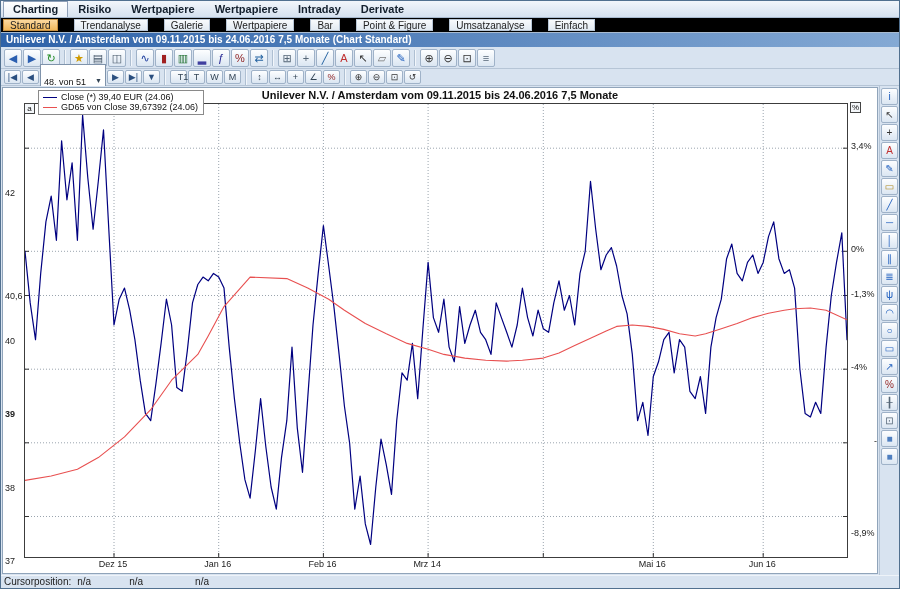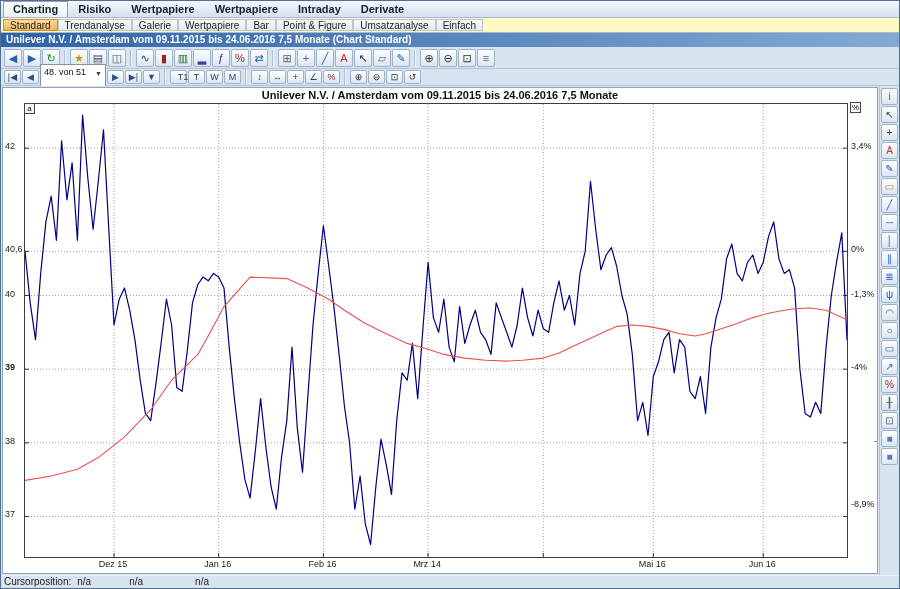--- a/index.html
+++ b/index.html
@@ -11,47 +11,47 @@
     color:#1a2330;
     display:flex; flex-direction:column;
     border:1px solid #51708f;
     overflow:hidden;
   }
   
   .menubar { height:17px; display:flex; align-items:stretch; background:linear-gradient(#f2f6fb,#d5e1ef); border-bottom:1px solid #a8bacf; padding-left:2px; }
   .menu-tab { padding:1px 9px 0; font-weight:bold; font-size:11px; color:#14202e; border:1px solid transparent; cursor:default; }
   .menu-tab.active { background:linear-gradient(#ffffff,#eaf0f7); border:1px solid #8fa0b8; border-bottom:none; }
   
-  .subtabs { height:15px; display:flex; background:#fef9c3; border-bottom:1px solid #a8bacf; padding:1px 2px; gap:0; }
+  .subtabs { height:15px; display:flex; background:#000000; border-bottom:1px solid #a8bacf; padding:1px 2px; gap:16px; }
   .subtab { padding:0 6px; font-size:10px; line-height:12px; border:1px solid #b8c6d6; background:linear-gradient(#f8fafc,#e2eaf2); color:#222; }
   .subtab.active { background:linear-gradient(#fbd9a0,#f0b85c); border-color:#c89040; }
   
   .titlebar { height:14px; background:linear-gradient(90deg,#2e62a8,#84a9d4); color:#fff; font-weight:bold; font-size:10px; line-height:14px; padding:0 5px; }
   
   .toolbar1 { height:22px; background:#d8e3f0; border-bottom:1px solid #b6c5d6; display:flex; align-items:center; padding:0 3px; gap:1px; }
   .toolbar2 { height:17px; background:#d8e3f0; border-bottom:1px solid #b6c5d6; display:flex; align-items:center; padding:0 3px; gap:1px; }
   .icon-btn { width:18px; height:18px; border:1px solid #9fb2c8; background:linear-gradient(#fdfeff,#dbe6f2); border-radius:2px;
               display:flex; align-items:center; justify-content:center; font-size:11px; line-height:16px; cursor:default; }
   .toolbar2 .icon-btn, .nav-btn { width:17px; height:14px; font-size:9px; line-height:12px; }
   .nav-btn { border:1px solid #9fb2c8; background:linear-gradient(#fdfeff,#dbe6f2); border-radius:2px; display:flex; align-items:center; justify-content:center; color:#2b4f7f; }
   .tb-sep { width:2px; height:16px; border-left:1px solid #aebfd2; border-right:1px solid #f2f6fb; margin:0 3px; }
-  .pos-box { height:22px; width:66px; background:#fff; border:1px solid #7f93ab; font-size:9px; padding:12px 3px; display:flex; align-items:flex-end; justify-content:space-between; color:#111; }
+  .pos-box { height:22px; width:66px; background:#fff; border:1px solid #7f93ab; font-size:9px; padding:12px 3px; display:flex; align-items:flex-start; justify-content:space-between; color:#111; }
   .pos-box .dd { font-size:7px; color:#345; }
   
   .main { flex:1; min-height:0; display:flex; background:#d8e3f0; }
   .chart-panel { position:relative; flex:1; background:#fff; border:1px solid #90a4ba; margin:1px; overflow:hidden; }
   .chart-title { position:absolute; top:1px; left:0; right:0; text-align:center; font-size:11px; font-weight:bold; color:#111; }
   .plot { position:absolute; left:21px; right:29px; top:15px; bottom:15px; border:1px solid #3c3c3c; }
   .plot svg { width:100%; height:100%; display:block; }
   .legend { position:absolute; left:14px; top:1px; background:#fff; border:1px solid #8a8a8a; padding:1px 5px 2px 4px; z-index:4; }
   .legend-row { display:flex; align-items:center; gap:4px; font-size:9px; color:#111; white-space:nowrap; line-height:10px; }
   .legend-line { display:inline-block; width:14px; height:0; border-top:1px solid #000080; }
   .axis-overlay { position:absolute; inset:0; pointer-events:none; }
   .ytick { position:absolute; font-size:9px; color:#222; line-height:9px; }
-  .ytick.left { left:2px; }
+  .ytick.left { left:2px;margin-top:47px; }
   .xtick { position:absolute; font-size:9px; color:#222; width:42px; text-align:center; line-height:10px; }
   .corner-btn { position:absolute; width:11px; height:11px; border:1px solid #444; background:#f4f7fa; font-size:8px; line-height:9px; text-align:center; z-index:5; color:#111; pointer-events:auto; }
   
   .sidebar { width:20px; background:#d8e3f0; border-left:1px solid #b6c5d6; display:flex; flex-direction:column; align-items:center; padding-top:2px; gap:1px; }
   .side-btn { width:17px; height:17px; border:1px solid #9fb2c8; background:linear-gradient(#fdfeff,#dbe6f2); border-radius:2px;
               display:flex; align-items:center; justify-content:center; font-size:10px; cursor:default; }
   
   .statusbar { height:13px; background:#d8e3f0; border-top:1px solid #eef3f9; font-size:10px; line-height:12px; padding:0 3px; color:#222; display:flex; }
   .sb-val { color:#222; }
   .sb-v1 { margin-left:6px; } .sb-v2 { margin-left:38px; } .sb-v3 { margin-left:52px; }
@@ -179,34 +179,44 @@
           <line x1="518.3" y1="449" x2="518.3" y2="453" stroke="#333" stroke-width="1"></line>
           <line x1="628.3" y1="0" x2="628.3" y2="453" stroke="#9aa4ae" stroke-width="1" stroke-dasharray="1,2"></line>
           <line x1="628.3" y1="449" x2="628.3" y2="453" stroke="#333" stroke-width="1"></line>
           <line x1="738.2" y1="0" x2="738.2" y2="453" stroke="#9aa4ae" stroke-width="1" stroke-dasharray="1,2"></line>
           <line x1="738.2" y1="449" x2="738.2" y2="453" stroke="#333" stroke-width="1"></line>
           <polyline points="0.0,147.3 5.2,198.9 10.5,235.7 15.7,169.4 20.9,117.9 26.2,92.1 31.4,136.3 36.6,36.8 41.9,95.8 47.1,58.9 52.4,136.3 57.6,11.0 62.8,73.7 68.1,125.2 73.3,77.3 78.5,25.8 83.8,125.2 89.0,221.0 94.2,195.2 99.5,184.1 104.7,206.2 109.9,235.7 115.2,276.2 120.4,309.4 125.7,316.7 130.9,279.9 136.1,239.4 141.4,195.2 146.6,221.0 151.8,283.6 157.1,287.3 162.3,246.8 167.5,198.9 172.8,180.5 178.0,173.1 183.2,176.8 188.5,169.4 193.7,173.1 199.0,184.1 204.2,243.1 209.4,294.6 214.7,338.8 219.9,375.7 225.1,394.1 230.4,346.2 235.6,294.6 240.8,342.5 246.1,383.0 251.3,405.1 256.5,353.6 261.8,316.7 267.0,243.1 272.3,324.1 277.5,368.3 282.7,294.6 288.0,221.0 293.2,169.4 298.4,121.5 303.7,162.0 308.9,202.6 314.1,250.4 319.4,302.0 324.6,338.8 329.8,405.1 335.1,372.0 340.3,419.9 345.6,440.5 350.8,383.0 356.0,335.1 361.3,360.9 366.5,390.4 371.7,316.7 377.0,268.9 382.2,276.2 387.4,239.4 392.7,294.6 397.9,224.7 403.1,158.4 408.4,213.6 413.6,228.3 418.9,195.2 424.1,243.1 429.3,257.8 434.6,202.6 439.8,239.4 445.0,221.0 450.3,206.2 455.5,228.3 460.7,235.7 466.0,250.4 471.2,198.9 476.4,213.6 481.7,228.3 486.9,243.1 492.2,221.0 497.4,184.1 502.6,213.6 507.9,232.0 513.1,206.2 518.3,224.7 523.6,228.3 528.8,198.9 534.0,176.8 539.3,206.2 544.5,191.5 549.7,221.0 555.0,169.4 560.2,147.3 565.5,77.3 570.7,125.2 575.9,165.7 581.2,151.0 586.4,143.6 591.6,162.0 596.9,191.5 602.1,209.9 607.3,250.4 612.6,316.7 617.8,298.3 623.0,331.5 628.3,272.5 633.5,257.8 638.8,235.7 644.0,228.3 649.2,268.9 654.5,235.7 659.7,243.1 664.9,287.3 670.2,294.6 675.4,272.5 680.6,309.4 685.9,243.1 691.1,213.6 696.3,195.2 701.6,154.7 706.8,140.0 712.1,169.4 717.3,176.8 722.5,158.4 727.8,151.0 733.0,169.4 738.2,158.4 743.5,132.6 748.7,117.9 753.9,154.7 759.2,169.4 764.4,165.7 769.6,184.1 774.9,265.2 780.1,309.4 785.4,313.0 790.6,298.3 795.8,309.4 801.1,243.1 806.3,191.5 811.5,158.4 816.8,128.9 822.0,235.7" fill="none" stroke="#000080" stroke-width="1.2" stroke-linejoin="round" stroke-linecap="round"></polyline>
           <polyline points="0.0,376.4 26.2,372.0 52.4,365.3 73.3,353.6 99.5,332.9 125.7,305.7 146.6,276.2 172.8,250.4 183.2,232.0 199.0,202.6 225.1,173.1 261.8,174.6 282.7,184.1 303.7,195.2 319.4,206.2 340.3,219.5 361.3,229.8 382.2,239.4 403.1,245.3 418.9,250.4 439.8,254.1 460.7,256.3 481.7,257.1 497.4,256.3 518.3,254.1 534.0,249.0 549.7,241.6 565.5,234.2 581.2,226.9 591.6,222.4 607.3,221.0 623.0,222.4 638.8,225.4 654.5,229.8 670.2,232.0 680.6,229.8 696.3,224.7 712.1,219.5 727.8,213.6 743.5,209.2 759.2,206.2 769.6,204.8 785.4,204.0 801.1,206.2 822.0,215.8" fill="none" stroke="#e85050" stroke-width="1.1" stroke-linejoin="round" stroke-linecap="round"></polyline>
         </svg>
       <div class="corner-btn" style="left:-1px;top:-1px;">a</div>
     </div>
+    <div class="legend" style="left:35px;top:2px;">
+      <div class="legend-row">
+        <span class="legend-line" style="border-top-color: rgb(0, 0, 128);"></span>
+        <span>Close (*) 39,40 EUR (24.06)</span>
+      </div>
+      <div class="legend-row">
+        <span class="legend-line" style="border-top-color: rgb(232, 80, 80);"></span>
+        <span>GD65 von Close 39,67392 (24.06)</span>
+      </div>
+    </div>
     <div class="axis-overlay">
       <div class="corner-btn" style="left: 847px; top: 14px;">%</div>
     <div class="ytick left" style="top: 54.1951px;">42</div>
         <div class="ytick" style="top: 54.1951px; left: 848px;">3,4%</div>
         <div class="ytick left" style="top: 157.317px;">40,6</div>
         <div class="ytick" style="top: 157.317px; left: 848px;">0%</div>
         <div class="ytick left" style="top: 201.512px;">40</div>
         <div class="ytick" style="top: 201.512px; left: 848px;">-1,3%</div>
         <div class="ytick left" style="top: 275.171px; font-weight: bold;">39</div>
         <div class="ytick" style="top: 275.171px; left: 848px;">-4%</div>
         <div class="ytick left" style="top: 348.829px;">38</div>
         <div class="ytick" style="top: 348.829px; left: 848px; margin-left: 23px;">-6,4%</div>
         <div class="ytick left" style="top: 422.488px;">37</div>
-        <div class="ytick" style="top: 412px; left: 848px;">-8,9%</div>
+        <div class="ytick" style="top: 441px; left: 848px;">-8,9%</div>
         <div class="xtick" style="left: 89.0064px; top: 471px;">Dez 15</div>
         <div class="xtick" style="left: 193.72px; top: 471px;">Jan 16</div>
         <div class="xtick" style="left: 298.433px; top: 471px;">Feb 16</div>
         <div class="xtick" style="left: 403.146px; top: 471px;">Mrz 14</div>
         <div class="xtick" style="left: 518.331px; top: 491px;">Apr 16</div>
         <div class="xtick" style="left: 628.28px; top: 471px;">Mai 16</div>
         <div class="xtick" style="left: 738.229px; top: 471px;">Jun 16</div>
       </div>
   </div>
   <div class="sidebar">

